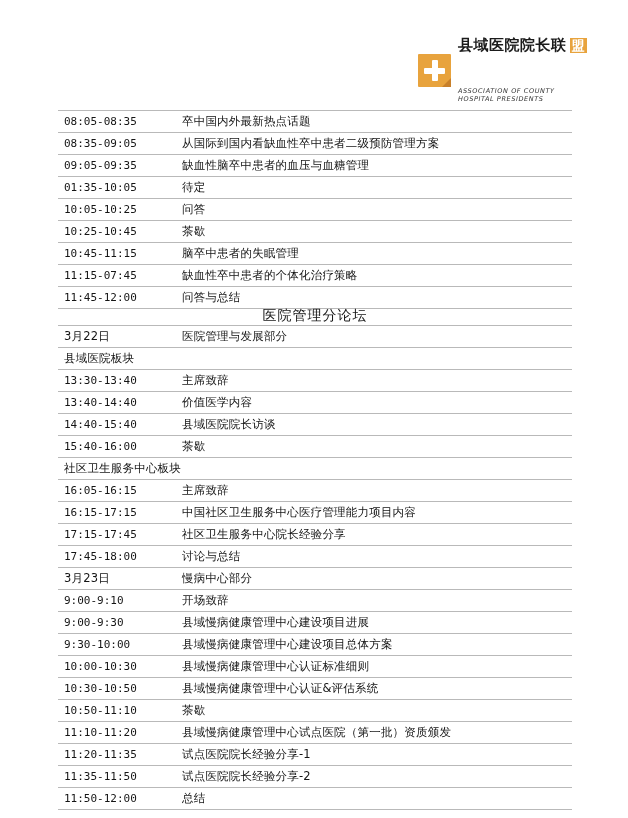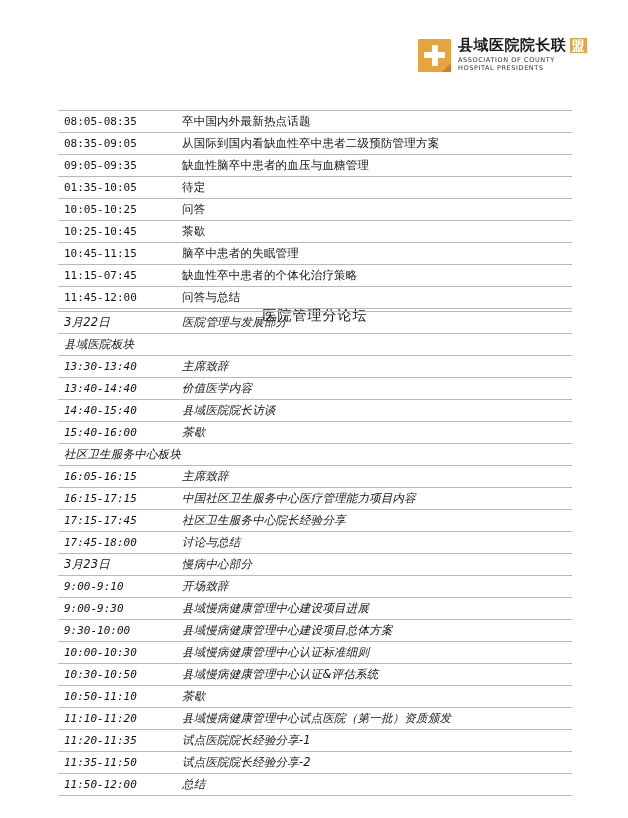--- a/index.html
+++ b/index.html
@@ -64,20 +64,21 @@
     width: 0;
     height: 0;
     border-left: 9px solid transparent;
     border-bottom: 9px solid #c8802a;
   }
   .logo-text {
     display: flex;
     flex-direction: column;
     justify-content: center;
     line-height: 1;
+    gap: 31px;
   }
   .logo-cn {
     font-family: "DejaVu Sans", "Liberation Sans", sans-serif;
     font-size: 15px;
     font-weight: bold;
     letter-spacing: 0.5px;
     color: #1b1b1b;
     white-space: nowrap;
     display: flex;
     align-items: center;
@@ -92,21 +93,21 @@
     line-height: 15px;
   }
   .logo-en {
     font-family: "DejaVu Sans", "Liberation Sans", sans-serif;
     font-size: 6.5px;
     letter-spacing: 0.6px;
     color: #333333;
     margin-top: 3px;
     white-space: nowrap;
   }
-  .logo-en div { line-height: 8px; }
+  .logo-en div { line-height: 8px; font-style: italic; }
 
   
   .tbl {
     position: absolute;
     border-collapse: collapse;
     font-size: 11.5px;
     font-family: "DejaVu Sans", "Liberation Sans", sans-serif;
     color: #141414;
   }
   .tbl td {
@@ -149,24 +150,23 @@
     width: 514px;
     text-align: center;
     font-family: "DejaVu Sans", "Liberation Sans", sans-serif;
     font-size: 14px;
     color: #141414;
     letter-spacing: 1px;
   }
 
   
   #table-hospital-management {
-    top: 311px;
+    top: 325px;
     left: 58px;
     width: 514px;
-    font-style: italic;
   }
   .tbl td.daterow {
     font-family: "DejaVu Sans", "Liberation Sans", sans-serif;
     font-size: 11.5px;
     padding-left: 6px;
     white-space: nowrap;
   }
 </style>
 </head>
 <body>

